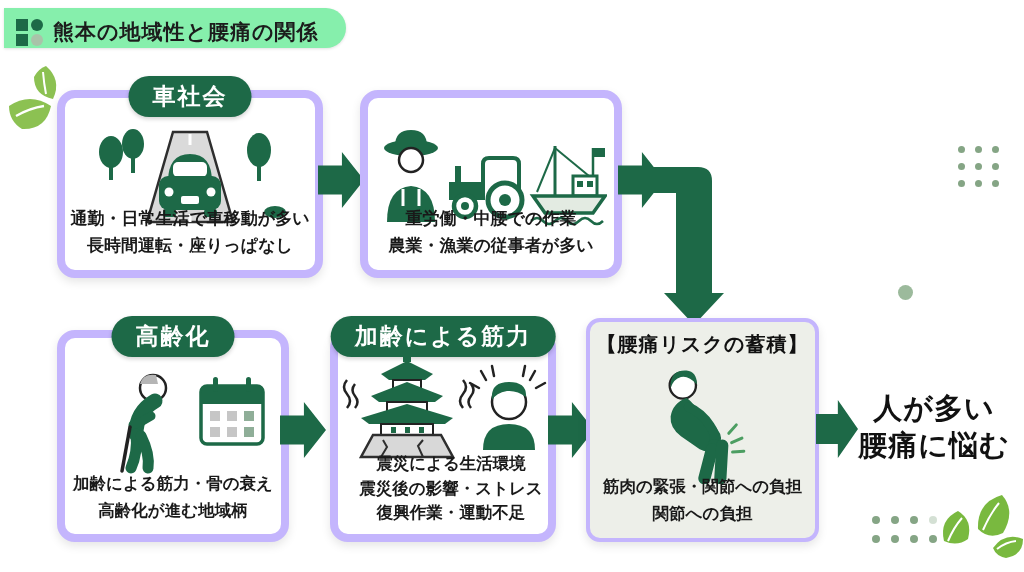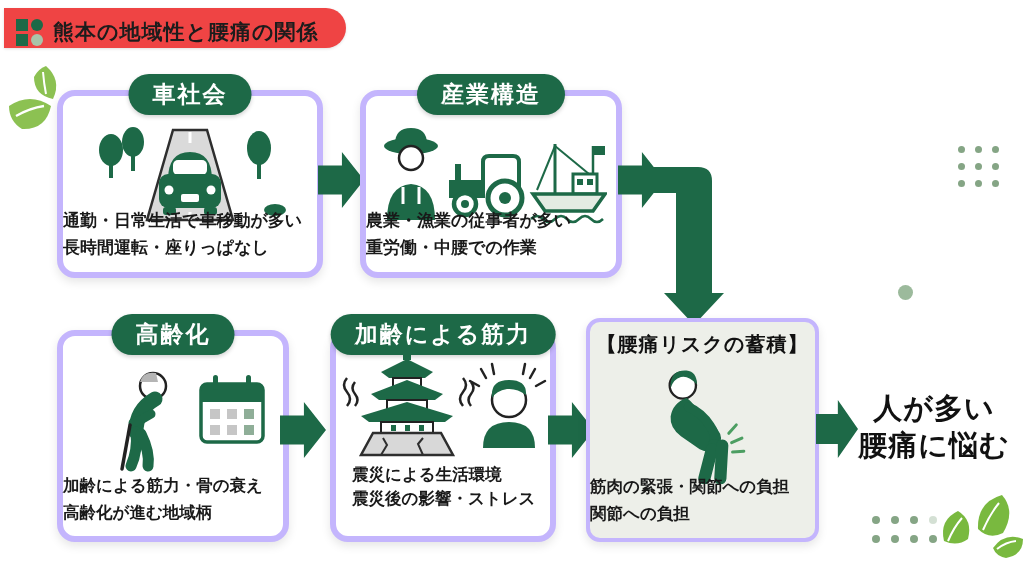--- a/index.html
+++ b/index.html
@@ -1,37 +1,37 @@
 <!DOCTYPE html>
 <html><head>
 <meta charset="utf-8">
 <style>
   * { margin:0; padding:0; box-sizing:border-box; }
   body { font-family:"DejaVu Sans","Liberation Sans",sans-serif; background:#fff; }
   #canvas { position:relative; width:1024px; height:572px; background:#ffffff; overflow:hidden; }
 
   
   .header-pill { position:absolute; left:4px; top:8px; height:40px; display:flex; align-items:center;
-    gap:10px; padding:8px 28px 0 12px; background:#ef4444; border-radius:0 20px 20px 0;
+    gap:10px; padding:8px 28px 0 12px; background:#86efac; border-radius:0 20px 20px 0;
     box-shadow:0 1px 3px rgba(0,0,0,.12); }
   .header-icon { width:27px; height:27px; display:grid; grid-template-columns:12px 12px; grid-template-rows:12px 12px; gap:3px; }
   .hi-sq { background:#1d6947; }
   .hi-ci { background:#1d6947; border-radius:50%; }
   .hi-ci.light { background:#a9c3a9; }
   .header-title { font-size:21px; font-weight:bold; color:#1c1c1c; letter-spacing:1px; }
 
   
-  .flow-box { position:absolute; background:#fff; border:6px solid #c4b5fd; border-radius:18px;
+  .flow-box { position:absolute; background:#fff; border:8px solid #c4b5fd; border-radius:18px;
     box-shadow:0 4px 10px rgba(0,0,0,.10);text-decoration:underline; }
   .flow-box.risk { background:#edefe9; border-width:4px; border-radius:14px; }
   .badge { position:absolute; left:50%; top:-22px; transform:translateX(-50%);
     background:#1d6947; color:#fff; font-size:23px; font-weight:bold; letter-spacing:2px;
     padding:5px 24px; border-radius:26px; white-space:nowrap; box-shadow:0 2px 4px rgba(0,0,0,.18); }
   .box-illustration { position:absolute; left:50%; transform:translateX(-50%); }
-  .box-text { position:absolute; left:0; right:0; text-align:left; font-weight:bold; color:#191919; }
+  .box-text { position:absolute; left:0; right:0; text-align:center; font-weight:bold; color:#191919; }
   .box-text .ln { display:block; }
   .risk-title { position:absolute; left:0; right:0; top:9px; text-align:center;
     font-size:20px; font-weight:bold; color:#111; letter-spacing:1px; }
 
   
   .block-arrow { position:absolute; background:#1d6947;
     clip-path:polygon(0 24%, 52% 24%, 52% 0, 100% 50%, 52% 100%, 52% 76%, 0 76%); }
 
   
   .result-text { position:absolute; left:846px; top:390px; width:176px; text-align:center;
@@ -90,21 +90,20 @@
     </svg>
     <div class="box-text" style="bottom:12px; font-size:17px; line-height:1.55;">
       <span class="ln">通勤・日常生活で車移動が多い</span>
       <span class="ln">長時間運転・座りっぱなし</span>
     </div>
   </div>
 
   <div class="block-arrow" style="left:318px; top:152px; width:46px; height:56px;"></div>
 
   <div class="flow-box" style="left:360px; top:90px; width:262px; height:188px;">
-    <div class="badge">産業構造</div>
     <svg class="box-illustration" style="top:28px;" width="232" height="100" viewBox="0 0 232 100">
       <ellipse cx="36" cy="22" rx="27" ry="8" fill="#1d6947"></ellipse>
       <path d="M20,20 Q20,4 36,4 Q52,4 52,20 Z" fill="#1d6947"></path>
       <circle cx="36" cy="34" r="12" fill="#fff" stroke="#222" stroke-width="2.5"></circle>
       <path d="M12,96 Q12,62 36,60 Q60,62 60,96 Z" fill="#1d6947"></path>
       <line x1="28" y1="63" x2="28" y2="80" stroke="#fff" stroke-width="3"></line>
       <line x1="44" y1="63" x2="44" y2="80" stroke="#fff" stroke-width="3"></line>
       <rect x="74" y="56" width="36" height="18" fill="#1d6947"></rect>
       <rect x="80" y="40" width="6" height="16" fill="#1d6947"></rect>
       <path d="M108,74 V38 Q108,32 114,32 H138 Q144,32 144,38 V74" fill="#fff" stroke="#1d6947" stroke-width="4"></path>
@@ -117,22 +116,22 @@
       <line x1="180" y1="22" x2="162" y2="66" stroke="#1d6947" stroke-width="2"></line>
       <line x1="218" y1="22" x2="218" y2="52" stroke="#1d6947" stroke-width="2.5"></line>
       <rect x="218" y="22" width="12" height="9" fill="#1d6947"></rect>
       <rect x="198" y="50" width="24" height="20" fill="#fff" stroke="#1d6947" stroke-width="3"></rect>
       <rect x="202" y="55" width="6" height="6" fill="#1d6947"></rect>
       <rect x="212" y="55" width="6" height="6" fill="#1d6947"></rect>
       <path d="M158,70 H230 L218,87 H170 Z" fill="#e3ebe2" stroke="#1d6947" stroke-width="3.5"></path>
       <path d="M156,95 q6,-6 12,0 q6,6 12,0 q6,-6 12,0 q6,6 12,0 q6,-6 12,0 q6,6 12,0" fill="none" stroke="#1d6947" stroke-width="2.5"></path>
     </svg>
     <div class="box-text" style="bottom:12px; font-size:17px; line-height:1.55;">
+      <span class="ln">重労働・中腰での作業</span>
       <span class="ln">農業・漁業の従事者が多い</span>
-      <span class="ln">重労働・中腰での作業</span>
     </div>
   </div>
 
   <div class="block-arrow" style="left:618px; top:152px; width:46px; height:56px;"></div>
 
   <svg class="svg-decor" style="left:648px; top:155px;" width="85" height="172" viewBox="0 0 85 172">
     <path d="M0,12 H50 Q64,12 64,26 V138 H76 L46,170 L16,138 H28 V38 H0 Z" fill="#1d6947"></path>
   </svg>
 
   <div class="flow-box" style="left:57px; top:330px; width:232px; height:212px;padding-left:25px;">
@@ -183,23 +182,24 @@
       <path d="M10,26 q-6,7 0,14 q6,7 0,14" stroke="#222" stroke-width="2.5" fill="none"></path>
       <path d="M18,30 q-5,6 0,12 q5,6 0,12" stroke="#222" stroke-width="2.5" fill="none"></path>
       <path d="M126,26 q6,7 0,14 q-6,7 0,14" stroke="#222" stroke-width="2.5" fill="none"></path>
       <path d="M134,30 q5,6 0,12 q-5,6 0,12" stroke="#222" stroke-width="2.5" fill="none"></path>
       <circle cx="172" cy="48" r="17" fill="#fff" stroke="#222" stroke-width="2.5"></circle>
       <path d="M155,46 Q153,28 172,28 Q190,28 189,43 Q180,36 170,37 Q159,39 155,46 Z" fill="#1d6947"></path>
       <path d="M146,96 Q146,70 172,70 Q198,70 198,96 Z" fill="#1d6947"></path>
       <path d="M149,26 l-5,-9 M157,22 l-2,-10 M142,34 l-9,-5" stroke="#222" stroke-width="2.5" stroke-linecap="round"></path>
       <path d="M193,26 l5,-9 M186,22 l2,-10 M199,34 l9,-5" stroke="#222" stroke-width="2.5" stroke-linecap="round"></path>
     </svg>
-    <div class="box-text" style="bottom:24px; font-size:16.5px; line-height:1.5;padding-left:16px;">
+    <div class="box-text" style="bottom:8px; font-size:16.5px; line-height:1.5;padding-left:16px;">
       <span class="ln">震災による生活環境</span>
       <span class="ln">震災後の影響・ストレス</span>
+      <span class="ln">復興作業・運動不足</span>
     </div>
   </div>
 
   <div class="block-arrow" style="left:548px; top:402px; width:46px; height:56px;"></div>
 
   <div class="flow-box risk" style="left:586px; top:318px; width:233px; height:224px;">
     <div class="risk-title">【腰痛リスクの蓄積】</div>
     <svg class="box-illustration" style="top:40px;" width="135" height="122" viewBox="0 0 135 130">
       <circle cx="46" cy="25" r="14" fill="#fff" stroke="#222" stroke-width="2.5"></circle>
       <path d="M33,22 Q35,8 50,9 Q61,10 61,24 Q52,14 44,16 Q36,18 33,28 Z" fill="#1d6947"></path>

